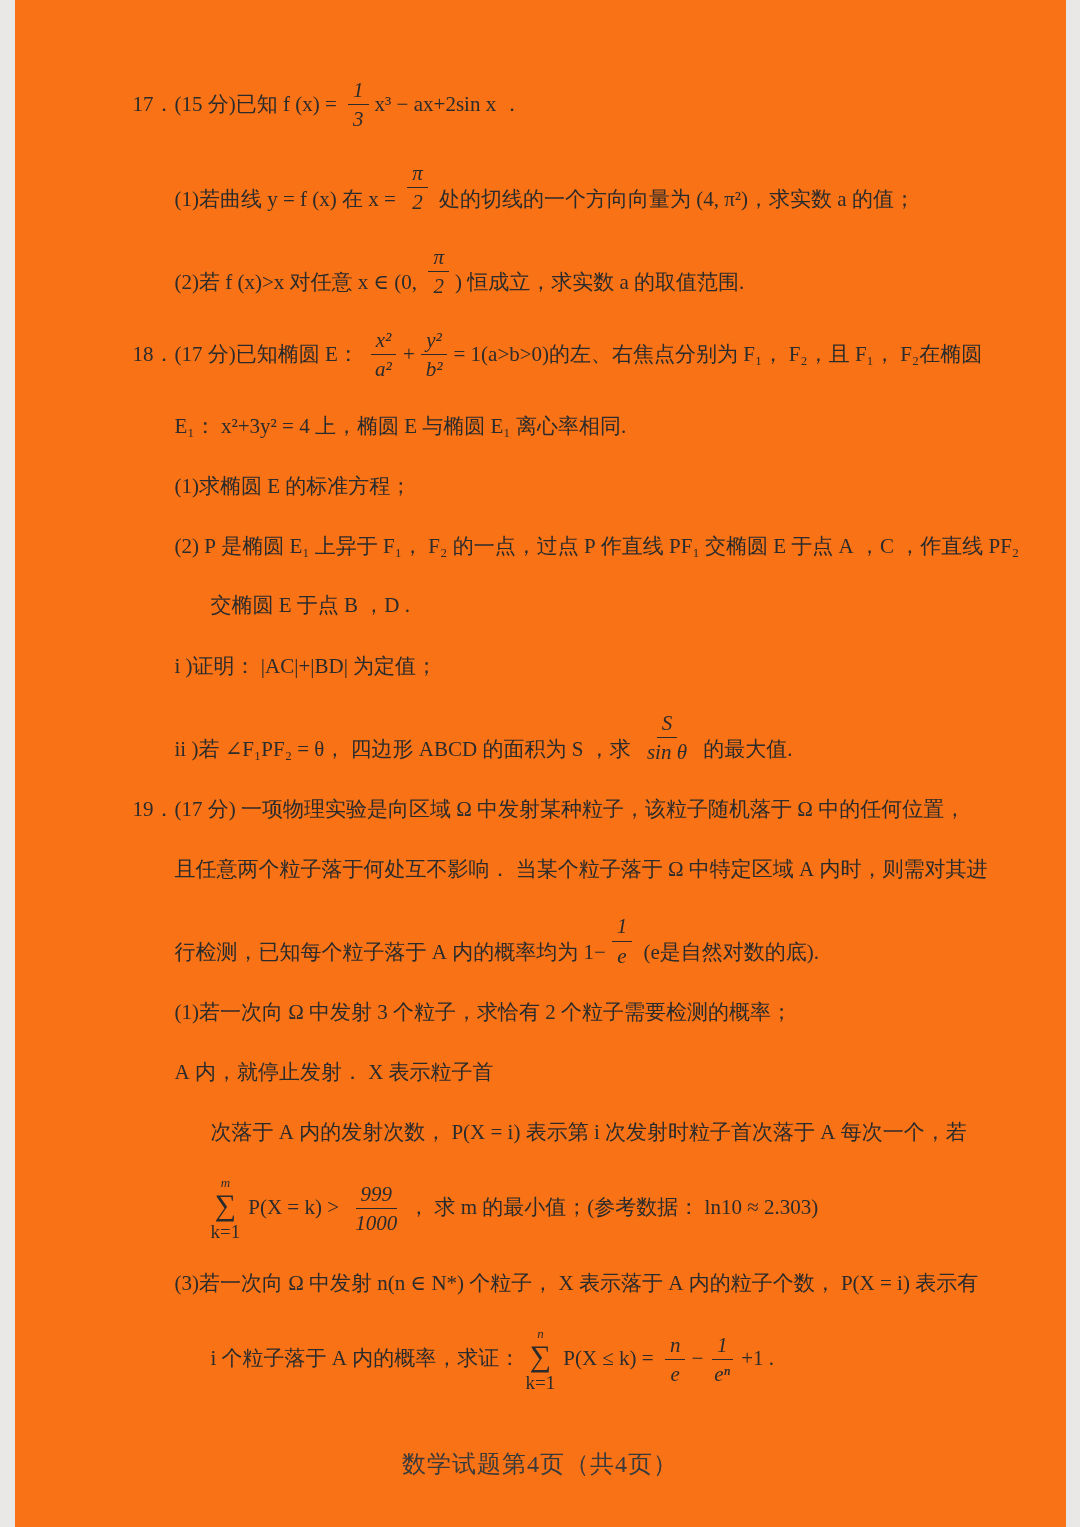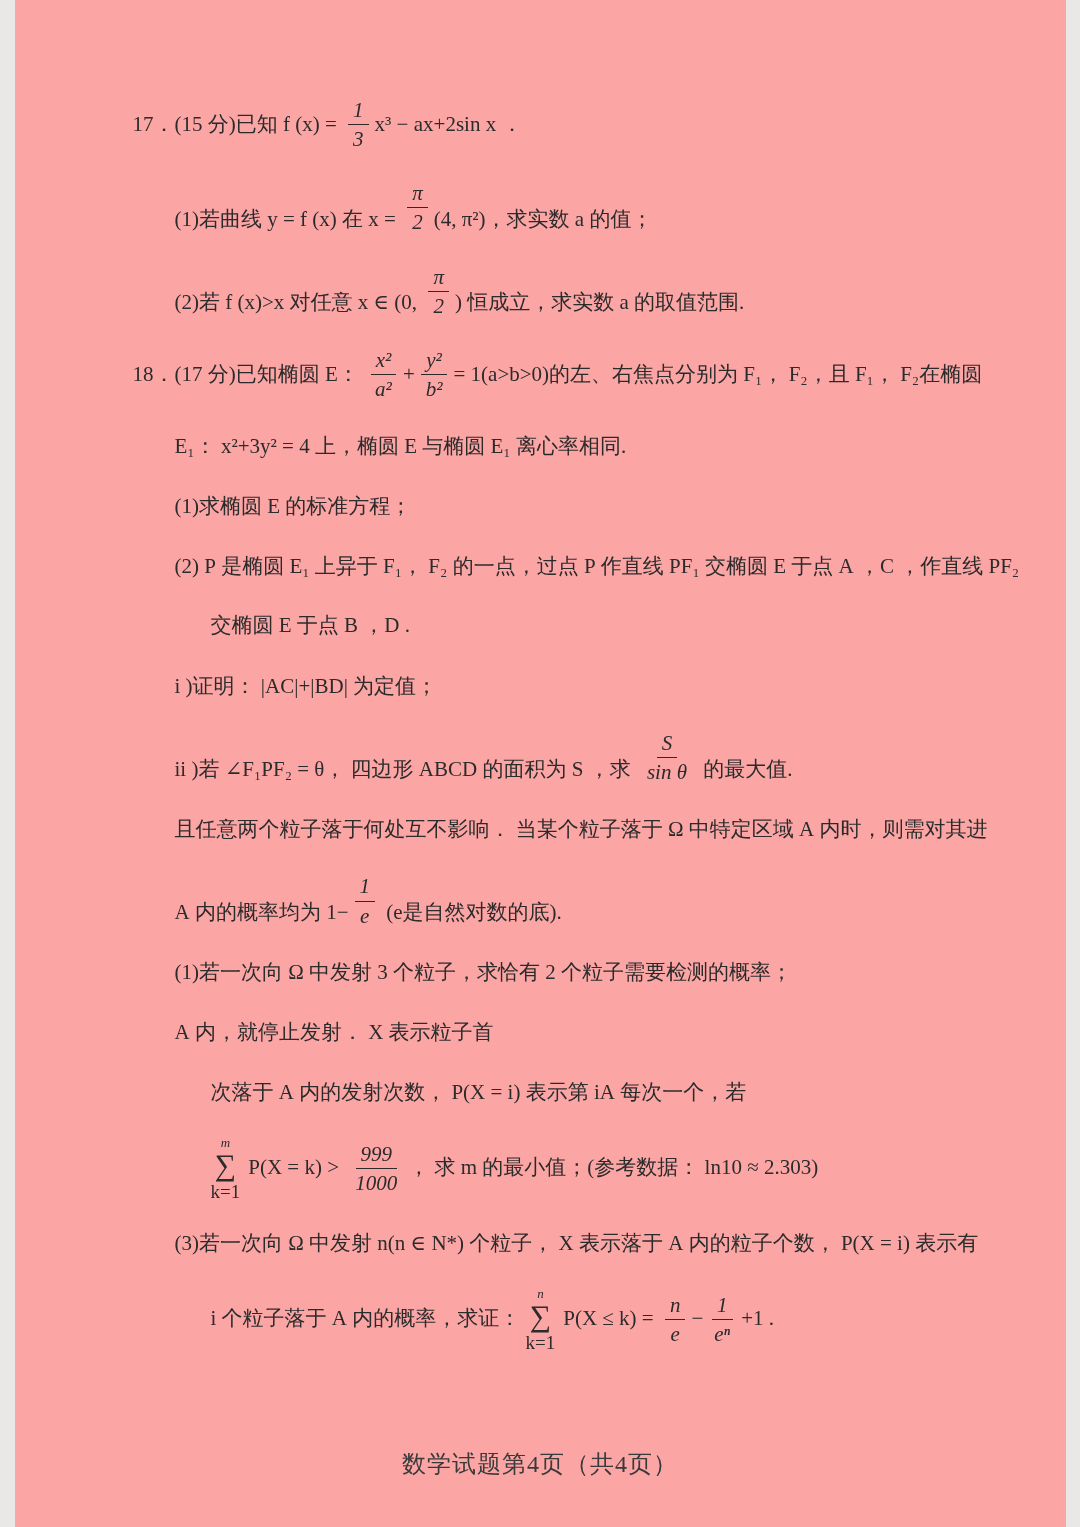--- a/index.html
+++ b/index.html
@@ -1,19 +1,19 @@
 <!DOCTYPE html>
 <html><head>
 <meta charset="utf-8">
 <style>
   html,body{margin:0;padding:0;background:#e9e8e6;}
   .page{
     width:1051px;height:1527px;margin:0 auto;position:relative;
-    background:#fca5a5;color:#2b2b2b;overflow:hidden;box-sizing:border-box;
-    padding-top:96px;
+    background:#f97316;color:#2b2b2b;overflow:hidden;box-sizing:border-box;
+    padding-top:76px;
     font-family:"Liberation Serif","DejaVu Serif",serif;
     font-size:21px;line-height:1.6;
   }
   .problem{margin:0 0 10px 0;}
   .line{
     display:flex;align-items:center;flex-wrap:wrap;
     margin:0 20px 26px 0;min-height:34px;
   }
   .ind0{padding-left:118px;}
   .ind1{padding-left:160px;align-items:flex-end;}
@@ -56,20 +56,21 @@
       </div>
     <div class="line ind1">
         <span class="t">(1)若曲线 </span>
         <span class="m">y = f (x)</span>
         <span class="t"> 在 </span>
         <span class="m">x = </span>
         <span class="frac">
           <span class="num">π</span>
           <span class="den">2</span>
         </span>
+        <span class="t"> 处的切线的一个方向向量为 </span>
         <span class="m">(4, π²)</span>
         <span class="t">，求实数 </span>
         <span class="m">a</span>
         <span class="t"> 的值；</span>
       </div>
     <div class="line ind1">
         <span class="t">(2)若 </span>
         <span class="m">f (x)&gt;x</span>
         <span class="t"> 对任意 </span>
         <span class="m">x ∈ (0, </span>
@@ -170,26 +171,30 @@
         <span class="t"> ，求 </span>
         <span class="frac">
           <span class="num">S</span>
           <span class="den">sin θ</span>
         </span>
         <span class="t"> 的最大值.</span>
       </div>
   </section>
 
   <section class="problem">
+    <div class="line ind0">
+        <span class="t">19．(17 分) 一项物理实验是向区域 Ω 中发射某种粒子，该粒子随机落于 Ω 中的任何位置，</span>
+      </div>
     <div class="line ind1">
         <span class="t">且任意两个粒子落于何处互不影响． 当某个粒子落于 Ω 中特定区域 </span>
         <span class="m">A</span>
         <span class="t"> 内时，则需对其进</span>
       </div>
     <div class="line ind1">
+        <span class="t">行检测，已知每个粒子落于 </span>
         <span class="m">A</span>
         <span class="t"> 内的概率均为 </span>
         <span class="m">1−</span>
         <span class="frac">
           <span class="num">1</span>
           <span class="den">e</span>
         </span>
         <span class="t"> (e是自然对数的底).</span>
       </div>
     <div class="line ind1">
@@ -201,20 +206,21 @@
         <span class="m">X</span>
         <span class="t"> 表示粒子首</span>
       </div>
     <div class="line ind2">
         <span class="t">次落于 </span>
         <span class="m">A</span>
         <span class="t"> 内的发射次数， </span>
         <span class="m">P(X = i)</span>
         <span class="t"> 表示第 </span>
         <span class="m">i</span>
+        <span class="t"> 次发射时粒子首次落于 </span>
         <span class="m">A</span>
         <span class="t"> 每次一个，若</span>
       </div>
     <div class="line ind2">
         <span class="sum">
           <span class="sum-top">m</span>
           <span class="sum-sigma">∑</span>
           <span class="sum-bot">k=1</span>
         </span>
         <span class="m">P(X = k) &gt; </span>

